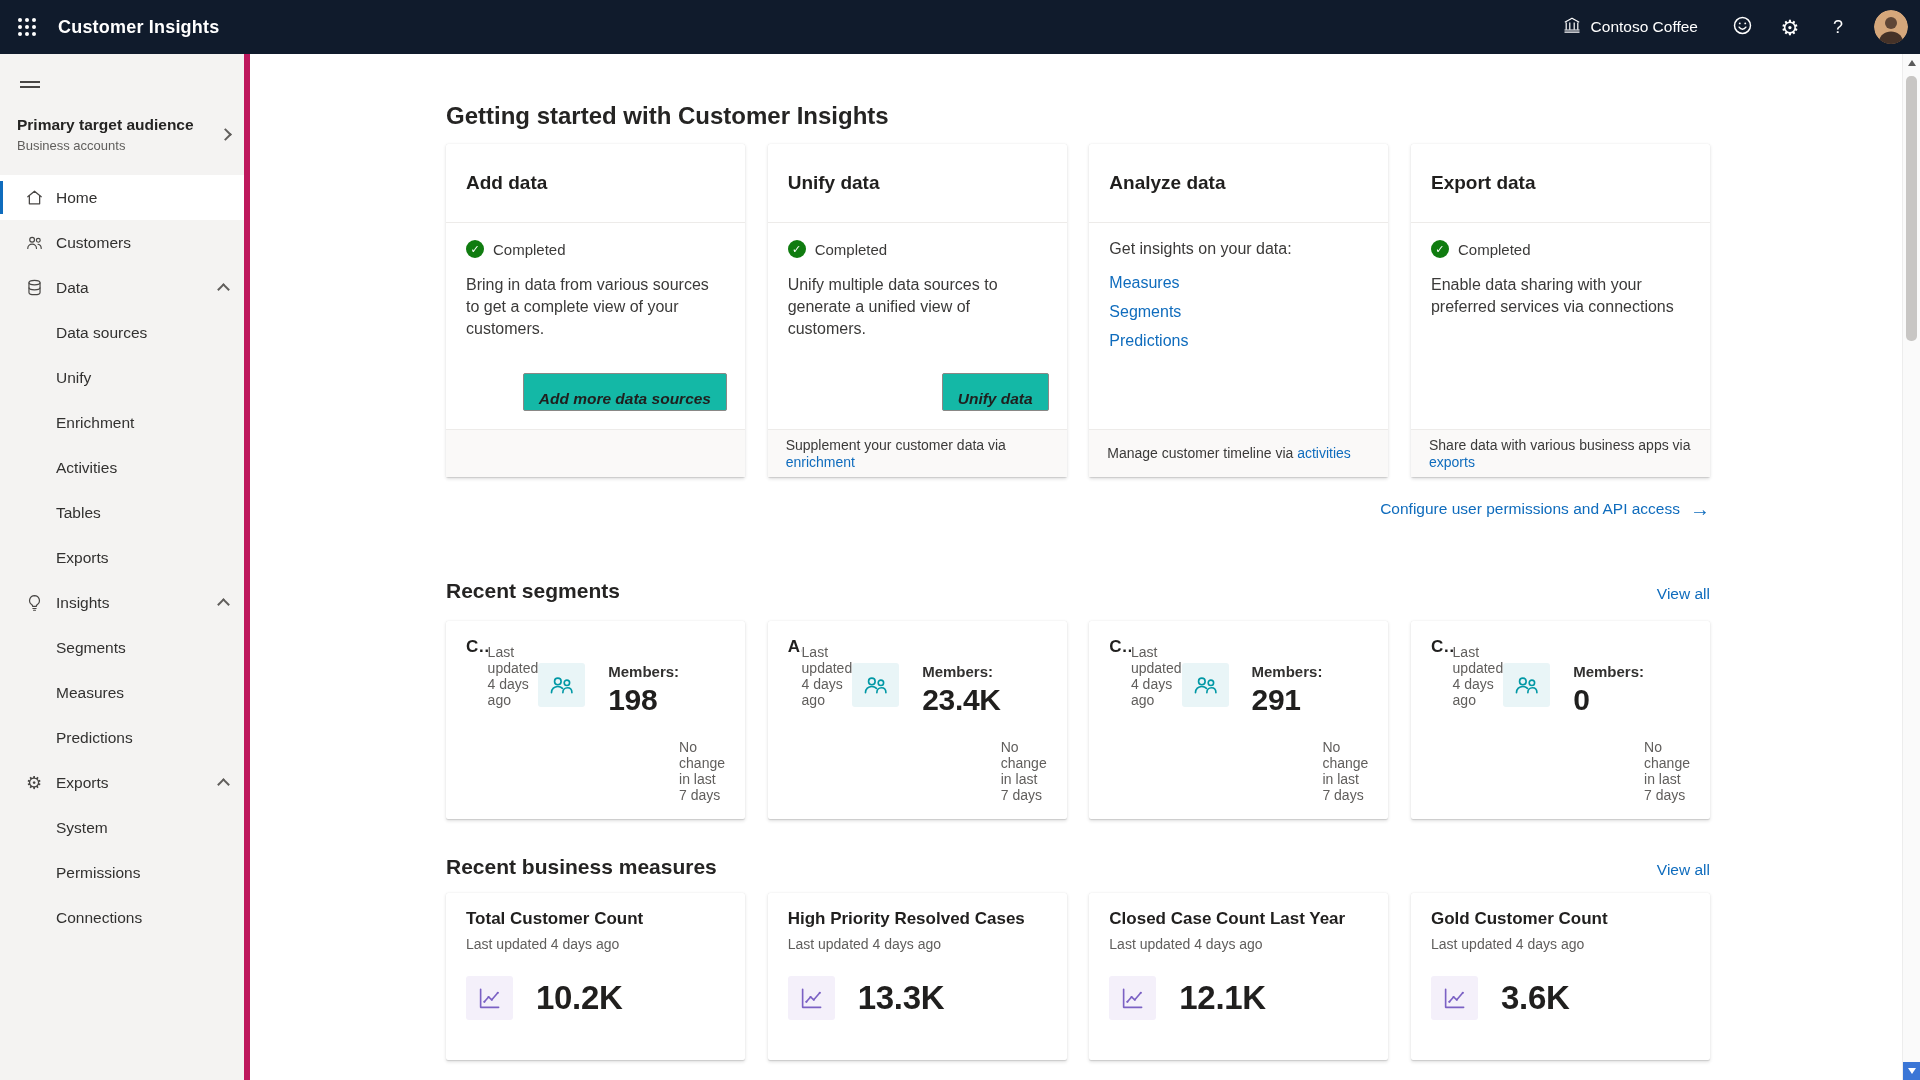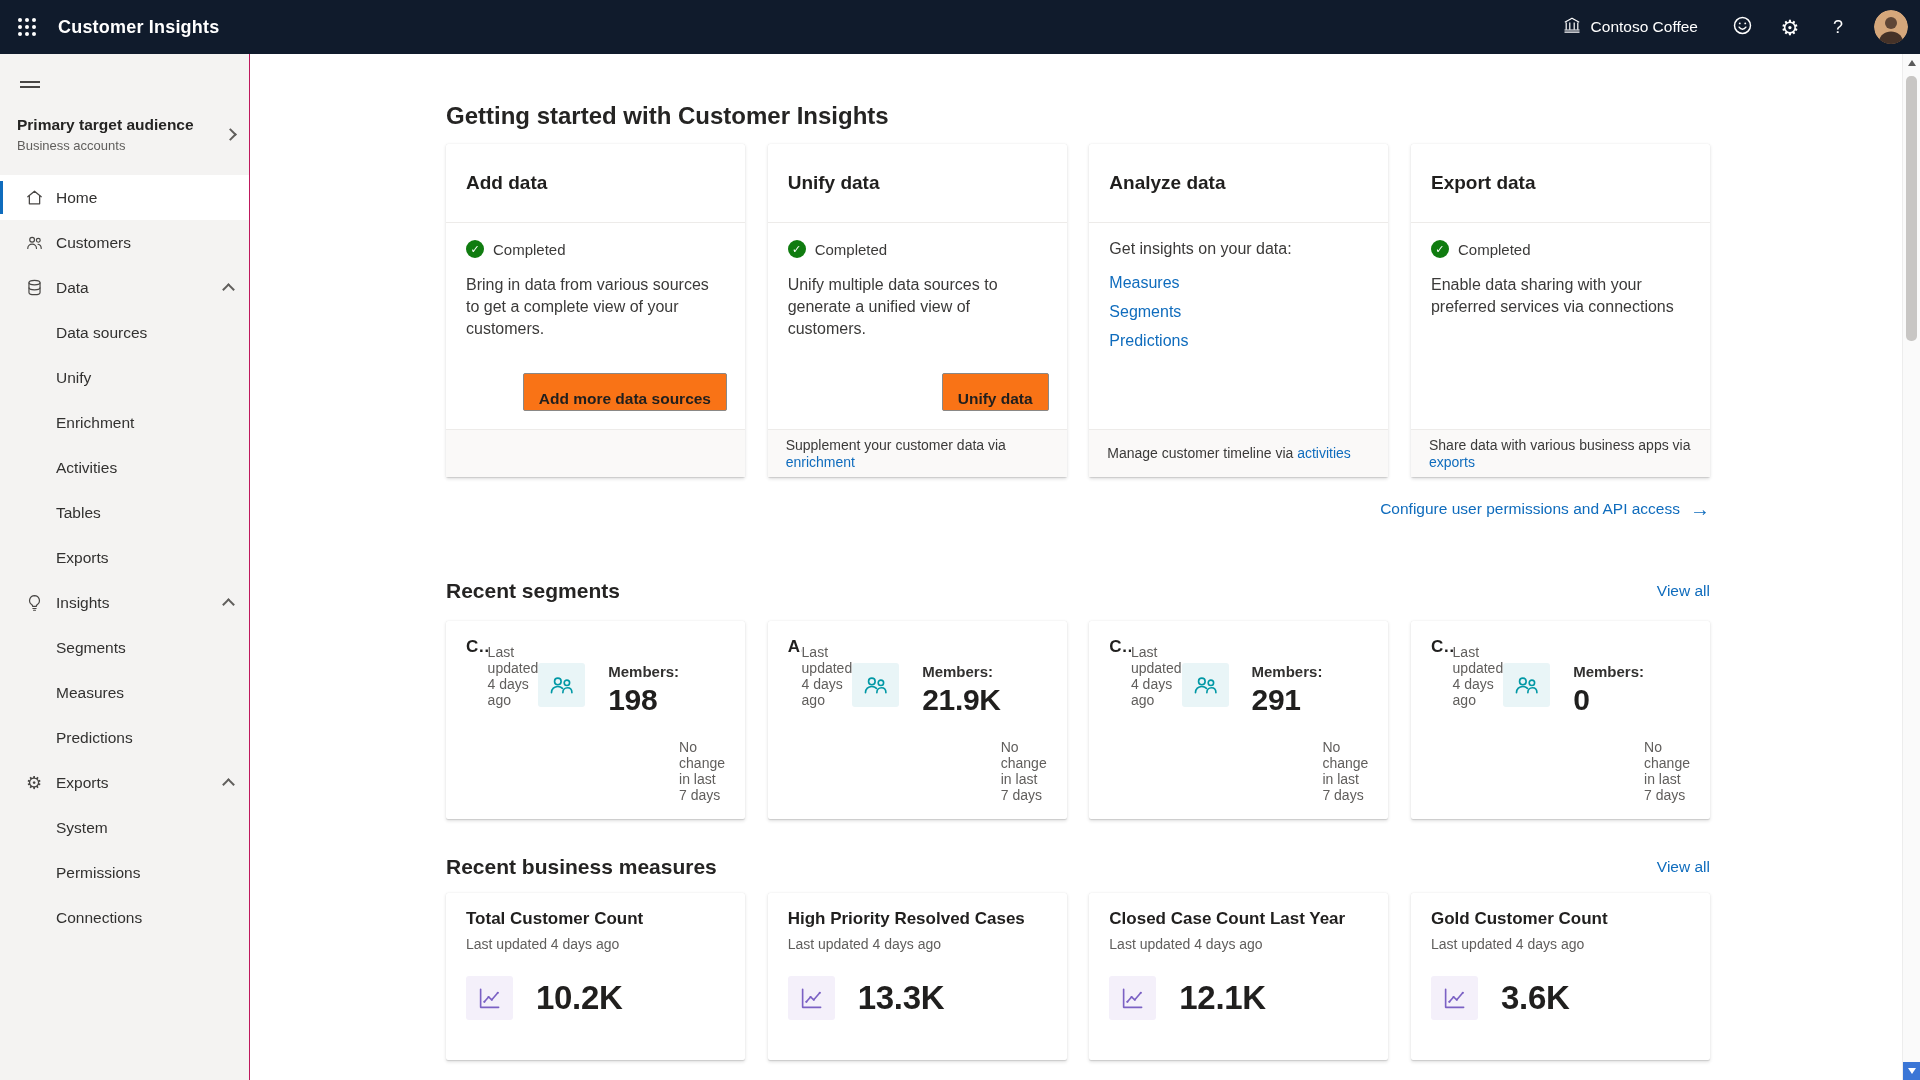--- a/index.html
+++ b/index.html
@@ -24,21 +24,21 @@
   .env-btn { padding:0 20px; font-size:15.5px; }
   .env-btn .elabel { margin-left:9px; }
   .icon-btn { width:48px; }
   .gear-glyph { font-size:21px; line-height:1; }
   .help-glyph { font-size:18px; }
   .avatar-btn { width:58px; }
   .avatar { width:34px; height:34px; border-radius:50%; overflow:hidden; display:block; }
 
   
   .sidebar { position:absolute; top:54px; left:0; bottom:0; width:250px;
-             background:#f4f3f2; border-right:1px solid #be185d; }
+             background:#f4f3f2; border-right:6px solid #be185d; }
   .burger-btn { margin:12px 0 0 14px; width:38px; height:36px; background:none; border:none;
                 cursor:pointer; display:flex; flex-direction:column; justify-content:center; }
   .burger-btn i { display:block; width:20px; height:2px; background:#484644; margin:3px 0; }
   .audience { display:flex; align-items:center; margin-top:14px; padding:0 14px 16px 17px; cursor:pointer; }
   .aud-title { font-size:15.5px; font-weight:700; color:#252423; }
   .aud-sub { font-size:13px; color:#605e5c; margin-top:4px; }
   .audience .chev { margin-left:auto; }
   .chev { display:inline-block; width:9px; height:9px;
           border-right:2px solid #605e5c; border-bottom:2px solid #605e5c; }
   .chev-right { transform:rotate(-45deg); }
@@ -70,32 +70,32 @@
   .gs-head h3 { font-size:19px; font-weight:600; margin:0; color:#201f1e; }
   .gs-body { padding:17px 20px 0; flex:1 1 auto; }
   .status { display:flex; align-items:center; margin-bottom:16px; font-size:15px; color:#3b3a39; }
   .check { width:18px; height:18px; border-radius:50%; background:#107c10; color:#fff;
            font-size:11px; font-weight:700; display:flex; align-items:center; justify-content:center;
            margin-right:9px; flex:0 0 auto; }
   .gs-text { font-size:16px; line-height:22px; color:#3b3a39; margin:0; }
   .an-intro { font-size:16px; color:#3b3a39; margin:0 0 15px; }
   .an-link { display:block; font-size:16px; color:#0f6cbd; margin-bottom:9px; line-height:20px; }
   .gs-actions { margin-top:auto; padding:0 18px 18px; text-align:right; flex:0 0 auto; }
-  .gs-btn { height:38px; padding:16px 15px; background:#f97316; border:1px solid #8a8886; border-radius:2px;
-            font-size:15.5px; font-weight:600; color:#201f1e; cursor:pointer; font-family:inherit; }
+  .gs-btn { height:38px; padding:16px 15px; background:#14b8a6; border:1px solid #8a8886; border-radius:2px;
+            font-size:15.5px; font-weight:600; color:#201f1e; cursor:pointer; font-family:inherit;font-style:italic; }
   .gs-footer { min-height:48px; border-top:1px solid #edebe9; background:#faf9f8;
                padding:6px 18px; display:flex; align-items:center; flex:0 0 auto; }
   .gs-footer .ft { font-size:14px; line-height:17px; color:#3b3a39; }
   .gs-footer a { color:#0f6cbd; }
 
   .config-row { margin-top:22px; text-align:right; height:22px; }
   .config-link { font-size:15.5px; color:#0f6cbd; display:inline-flex; align-items:center; }
   .arrow-glyph { font-size:20px; line-height:1; margin-left:10px; }
 
-  .section-head { display:flex; align-items:center; justify-content:space-between; margin:58px 0 18px; }
+  .section-head { display:flex; align-items:flex-end; justify-content:space-between; margin:58px 0 18px; }
   .section-head h2 { font-size:21px; font-weight:600; margin:0; color:#252423; }
   .section-head.measures { margin-top:36px; margin-bottom:14px; }
   .view-all { font-size:15.5px; color:#0f6cbd; }
 
   
   .seg-card { width:299px; height:198px; padding:16px 20px; display:flex; flex-direction:row; cursor:pointer; }
   .meas-card { width:299px; height:167px; padding:16px 20px; display:flex; flex-direction:column; cursor:pointer; }
   .card-title { font-size:17px; font-weight:600; color:#201f1e; white-space:nowrap;
                 overflow:hidden; text-overflow:ellipsis; }
   .card-updated { font-size:14px; color:#605e5c; margin-top:7px; }
@@ -405,21 +405,21 @@
           <span class="tile-icon people">
             <svg width="27" height="27" viewBox="0 0 28 28" fill="none" stroke="#0098a5" stroke-width="1.7" stroke-linecap="round">
                 <circle cx="10.2" cy="9.8" r="3.4"></circle>
                 <path d="M3.6 21.4c0-3.7 2.9-6.4 6.6-6.4 1.9 0 3.6.7 4.8 2"></path>
                 <circle cx="19.6" cy="11.2" r="2.8"></circle>
                 <path d="M15.4 21.4c0-3 2.1-5.1 4.8-5.1s4.6 2.1 4.6 5.1"></path>
               </svg>
           </span>
           <div>
             <div class="mem-label">Members:</div>
-            <div class="mem-value">21.9K</div>
+            <div class="mem-value">23.4K</div>
           </div>
         </div>
         <div class="card-change">No change in last 7 days</div>
       </div>
 
       <div class="seg-card card-shadow">
         <div class="card-title">Churn Prediction Greater than 90%</div>
         <div class="card-updated">Last updated 4 days ago</div>
         <div class="seg-mid">
           <span class="tile-icon people">

